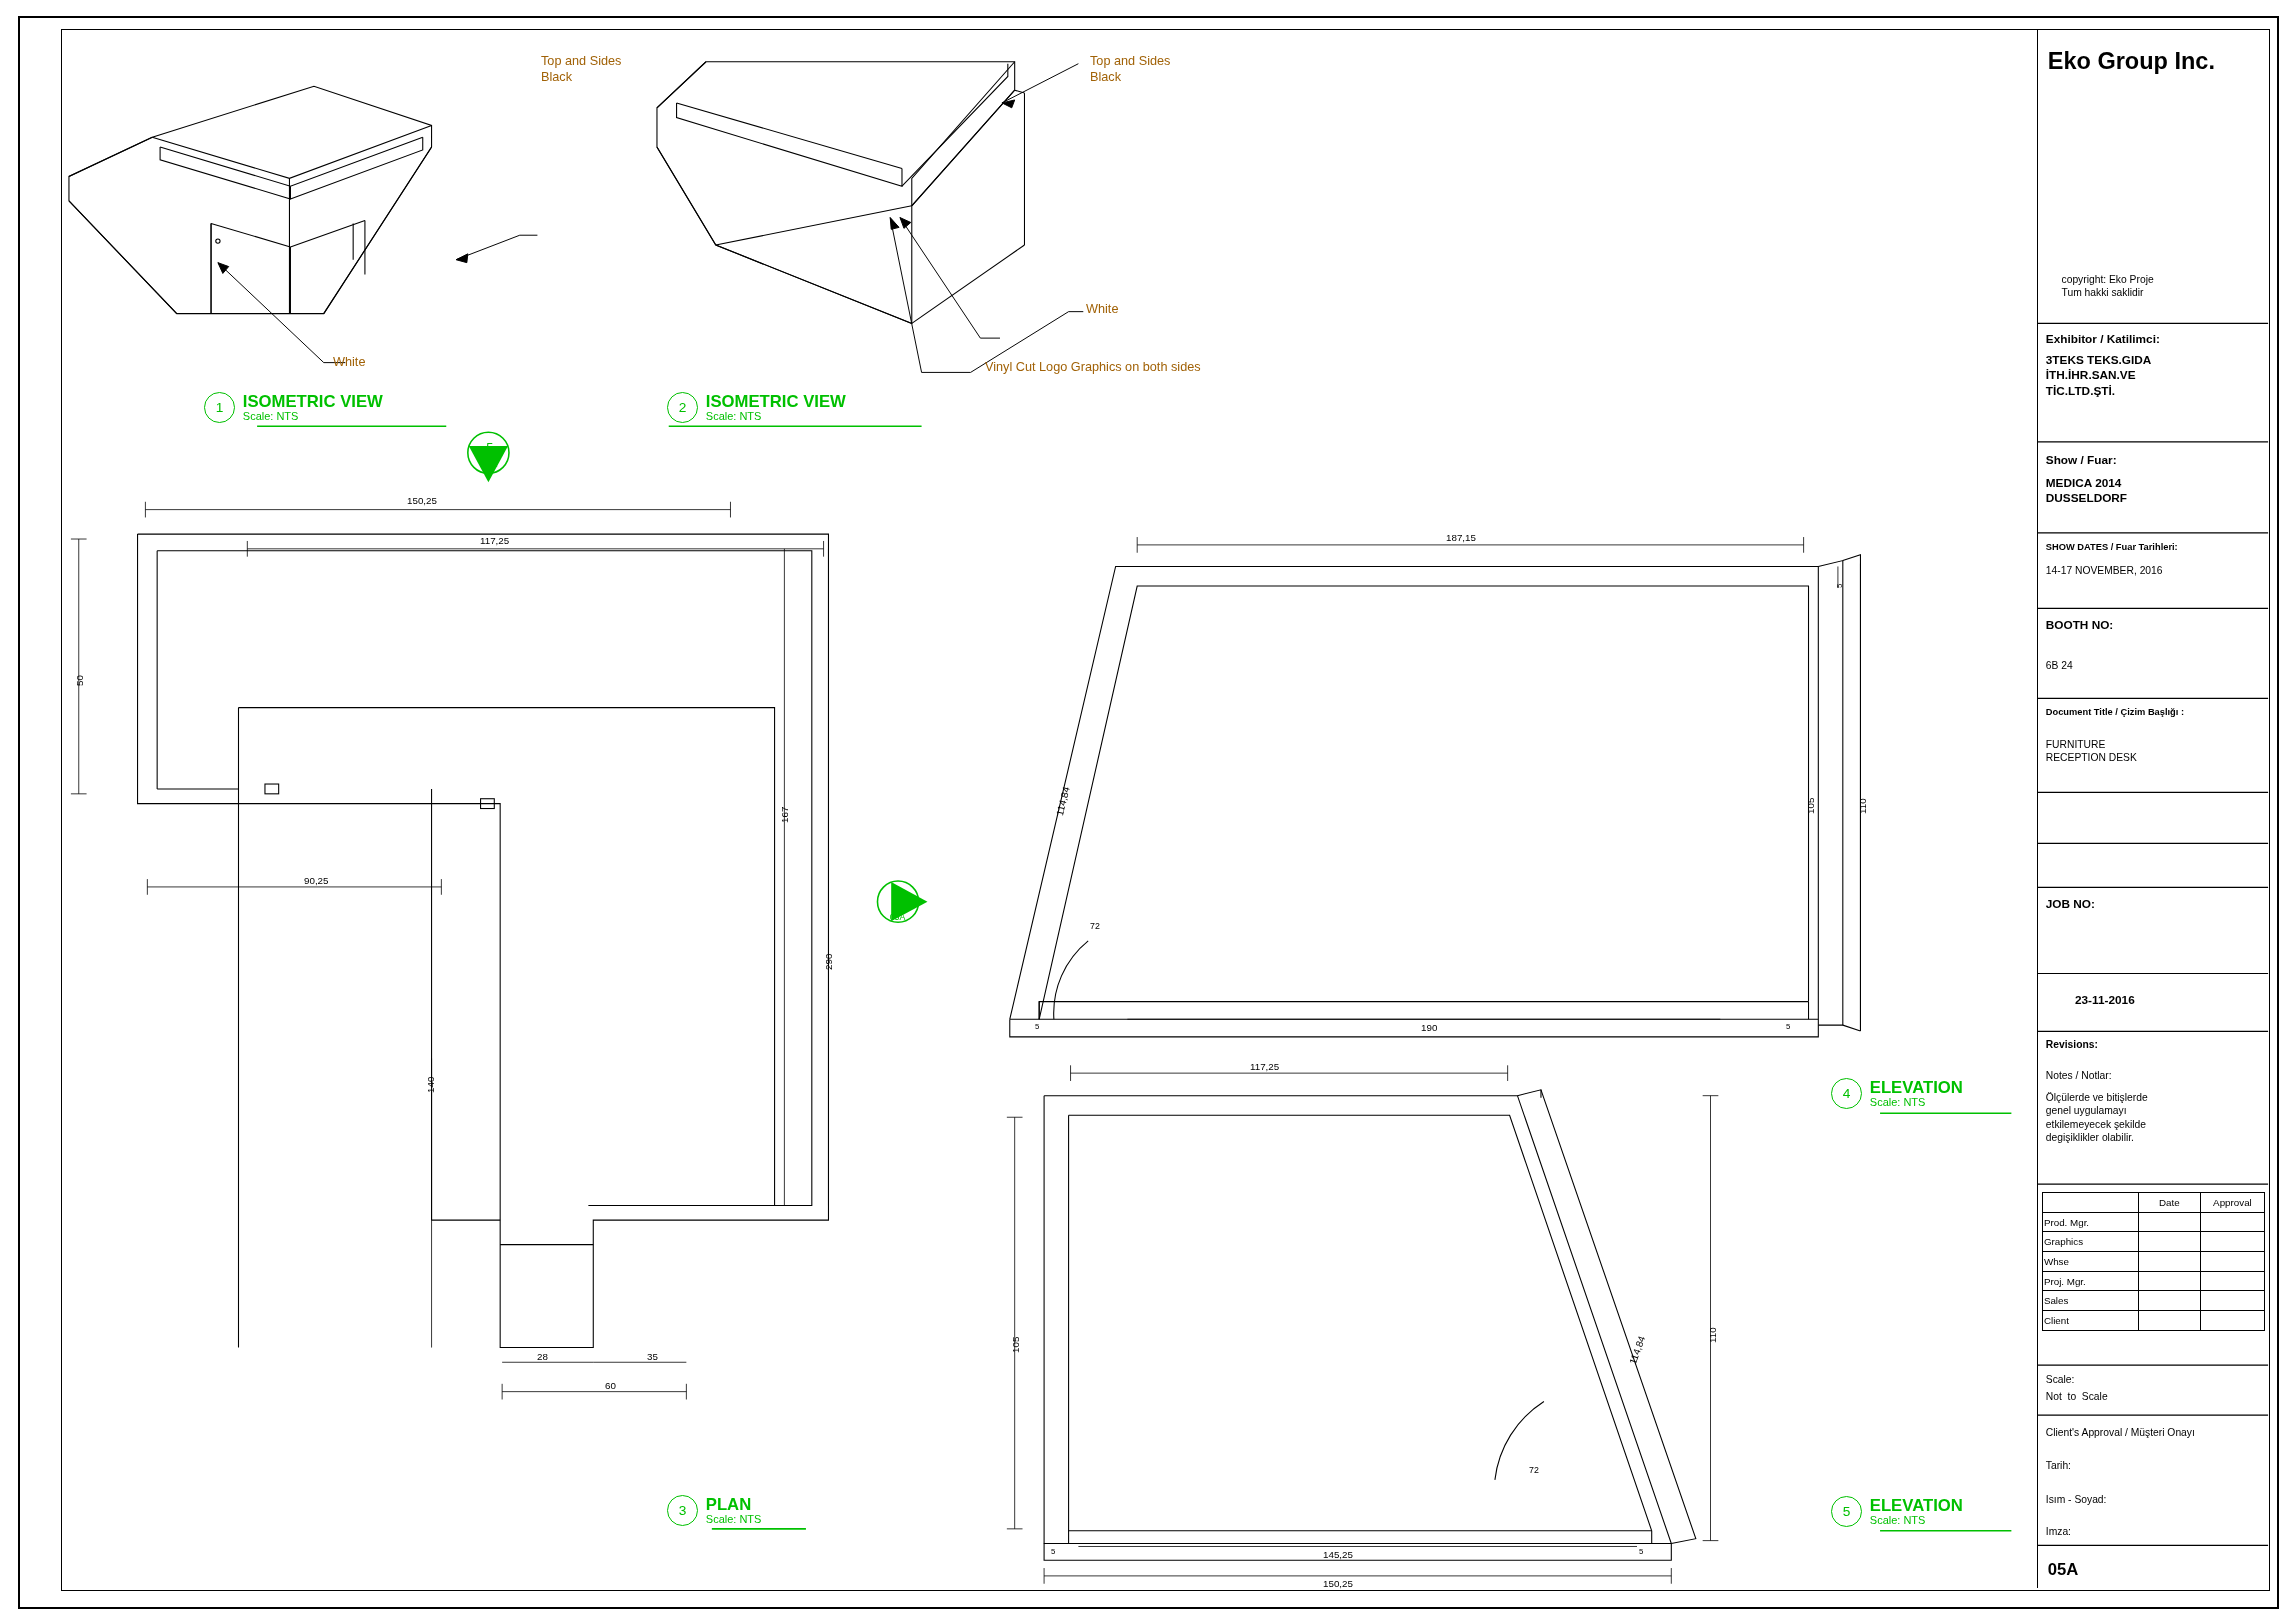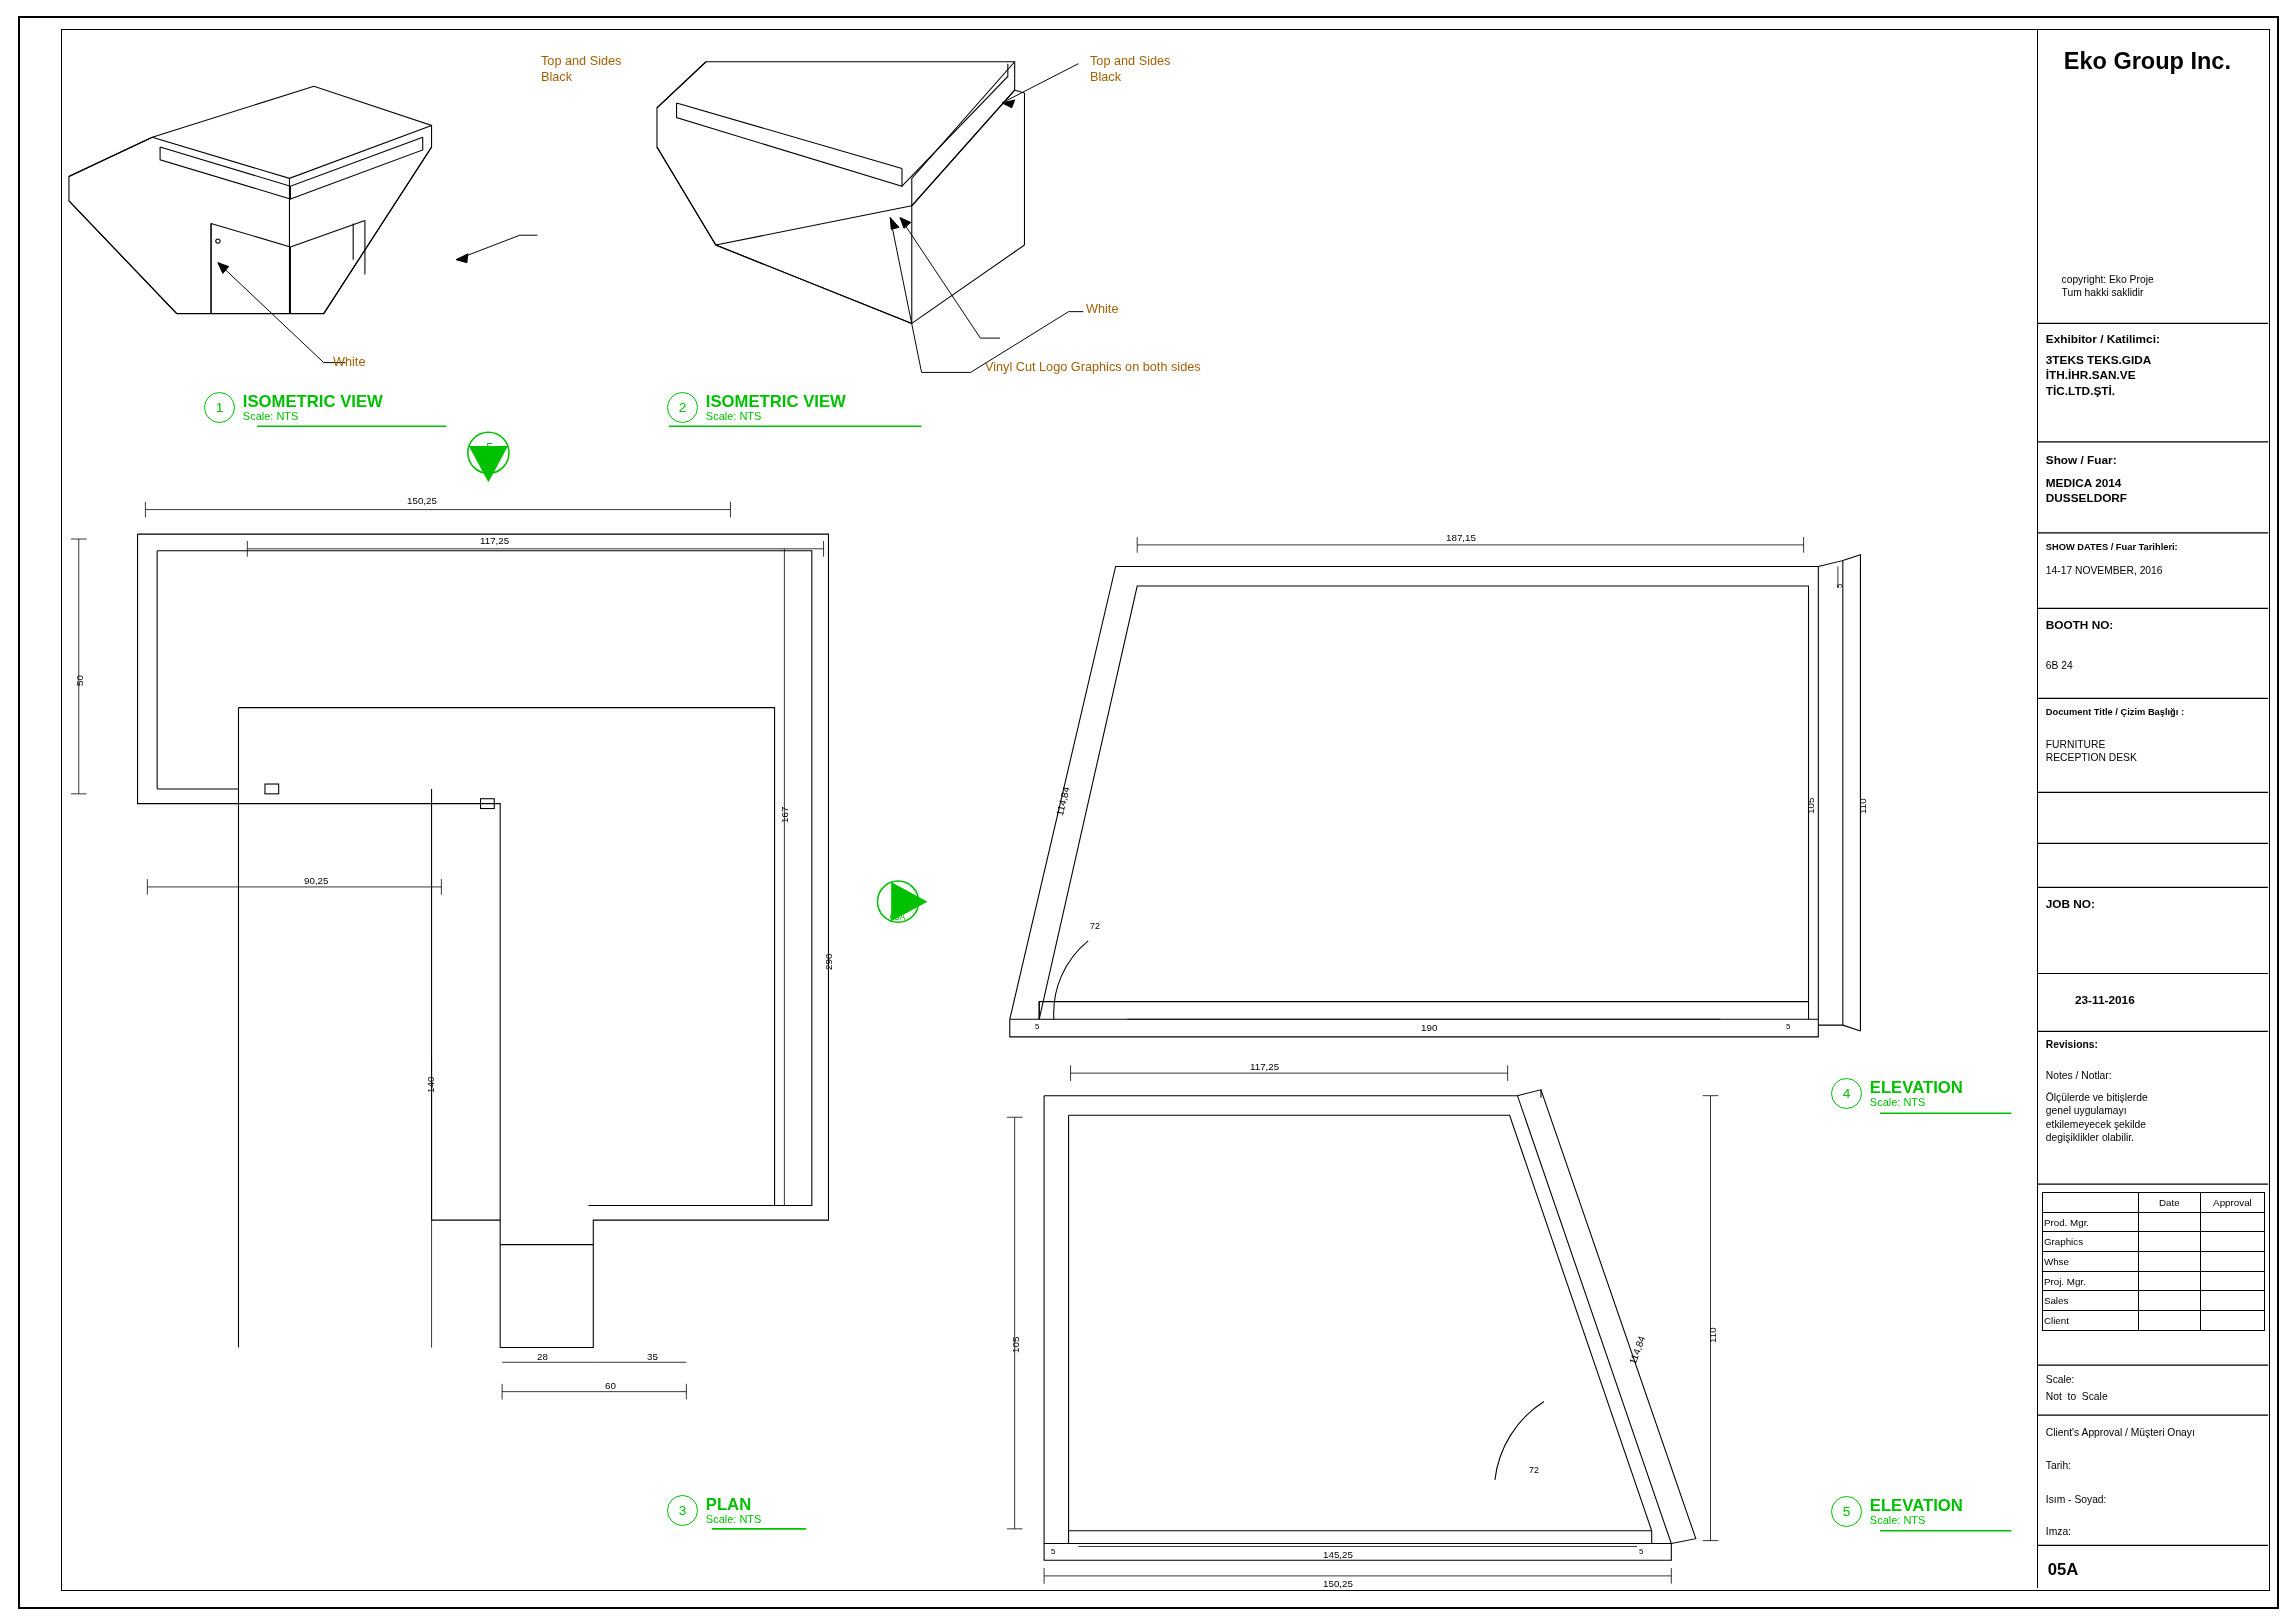--- a/index.html
+++ b/index.html
@@ -16,21 +16,21 @@
   .vt-title{font-size:16.7px;font-weight:bold;color:#00c000;line-height:1.05;}
   .vt-scale{font-size:11px;color:#00c000;}
   
   #tb{position:absolute;left:2037px;top:30px;width:230px;height:1558px;border-left:1.5px solid #000;}
   .tbtxt{position:absolute;font-size:11.8px;color:#000;line-height:1.3;white-space:pre-wrap;}
   .tbtxt.b{font-weight:bold;}
   .tbtxt.s{font-size:10.3px;}
   .tbtxt.xs{font-size:9.3px;}
   table.appr{position:absolute;border-collapse:collapse;font-size:9.8px;}
   table.appr td{border:1px solid #000;height:16.7px;}
-  .company{position:absolute;font-size:23.5px;font-weight:bold;color:#000;margin-left:16px;}
+  .company{position:absolute;font-size:23.5px;font-weight:bold;color:#000;}
 </style>
 </head>
 <body>
 
 <div id="sheet">
 
   <div class="border-outer"></div>
   <div class="border-inner"></div>
 
   <svg width="2293" height="1620" viewBox="0 0 2339 1653">

